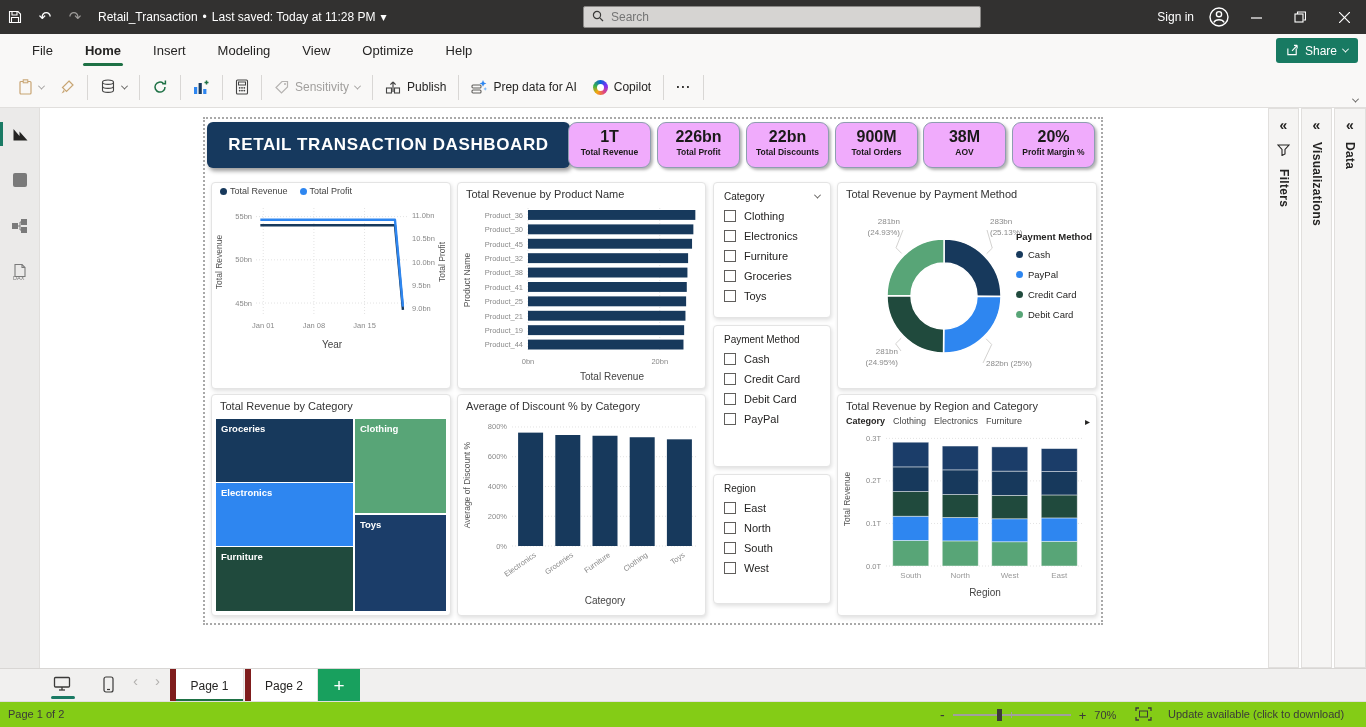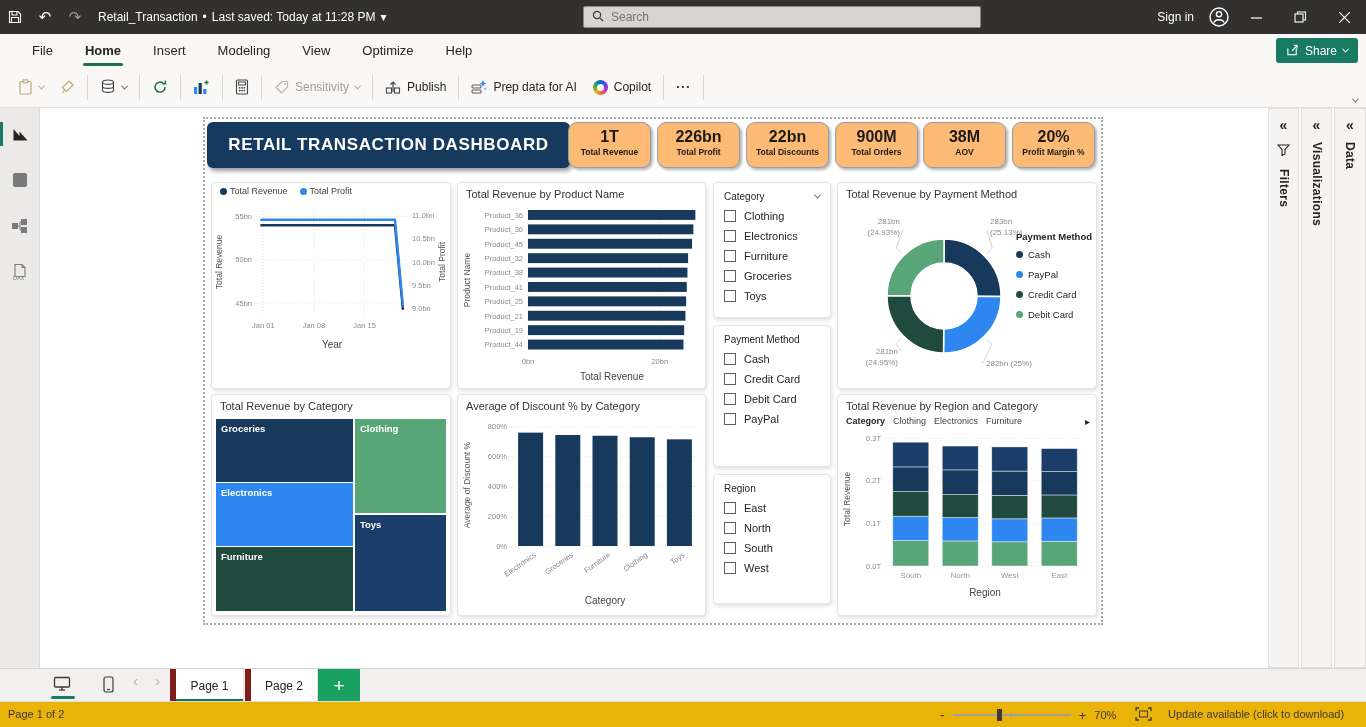--- a/index.html
+++ b/index.html
@@ -60,21 +60,21 @@
   #main { position:absolute; left:40px; top:108px; width:1228px; height:560px; background:#fff;padding-left:28px; }
   #selection { position:absolute; left:163px; top:9px; width:900px; height:508px; border:2px dotted #a9a9a9; }
   .card { position:absolute; background:#fff; border:1px solid #e4e4e4; border-radius:4px;
     box-shadow:1px 2px 4px rgba(0,0,0,.13); }
   .vtitle { font-size:11px; color:#333; padding:5px 8px 0; line-height:1.25; }
 
   #dash-title { position:absolute; left:167px; top:14px; width:363px; height:46px; background:#16395E;
     border-radius:6px; box-shadow:2px 3px 4px rgba(0,0,0,.4); display:flex; align-items:center; justify-content:center; }
   #dash-title span { color:#fff; font-weight:bold; font-size:17px; letter-spacing:.6px; }
 
-  .kpi { position:absolute; top:14px; width:83px; height:46px; background:#fdba74; border:1px solid #8e9db0;
+  .kpi { position:absolute; top:14px; width:83px; height:46px; background:#f0abfc; border:1px solid #8e9db0;
     border-radius:9px; box-shadow:2px 2px 3px rgba(0,0,0,.3); text-align:center; }
   .kpi .v { font-size:16px; font-weight:bold; color:#1b1a19; margin-top:5px; }
   .kpi .l { font-size:8.5px; font-weight:bold; color:#1b1a19; margin-top:1px; }
 
   
   .slicer-title { font-size:10px; color:#252423; padding:8px 10px 4px; display:flex; justify-content:space-between; align-items:center; }
   .sopt { display:flex; align-items:center; gap:8px; padding:4px 10px; font-size:11px; color:#252423; }
   .cbox { width:12px; height:12px; border:1px solid #605e5c; background:#fff; flex:none; }
 
   
@@ -99,21 +99,21 @@
   #desk-underline { position:absolute; left:51px; top:27px; width:24px; height:3px; background:#1A7A64; border-radius:2px; }
   .pgarrow { position:absolute; top:3px; font-size:15px; color:#b3b1af; }
   .ptab { position:absolute; top:0; height:33px; display:flex; align-items:center; justify-content:center;
     font-size:12px; color:#252423; background:#fff; border-left:6px solid #7f1d1d; border-right:1px solid #e4e2e0; }
   .ptab.active { font-weight:normal; }
   .ptab.active::after { content:""; position:absolute; left:0; right:0; bottom:0; height:3px; background:#1E7145; }
   #addpage { position:absolute; left:318px; top:0; width:42px; height:33px; background:#18A05E; color:#fff;
     font-size:19px; display:flex; align-items:center; justify-content:center; }
 
   
-  #statusbar { position:absolute; left:0; top:701px; width:1366px; height:26px; background:#eab308;
+  #statusbar { position:absolute; left:0; top:701px; width:1366px; height:26px; background:#84cc16;
     border-top:1px solid #e1dfdd; font-size:11px; color:#3b3a39; }
   #status-left { position:absolute; left:8px; top:6px; }
   #zoomctl { position:absolute; left:940px; top:0; height:26px; display:flex; align-items:center; gap:8px; }
   #ztrack { position:relative; width:118px; height:2px; background:#a19f9d; }
   #ztick { position:absolute; left:58px; top:-2px; width:1px; height:6px; background:#a19f9d; }
   #zhandle { position:absolute; left:44px; top:-5px; width:5px; height:12px; background:#3b3a39; }
   #update-text { position:absolute; left:1168px; top:6px; }
   #fit-icon { position:absolute; left:1135px; top:5px; }
 </style>
 </head>

